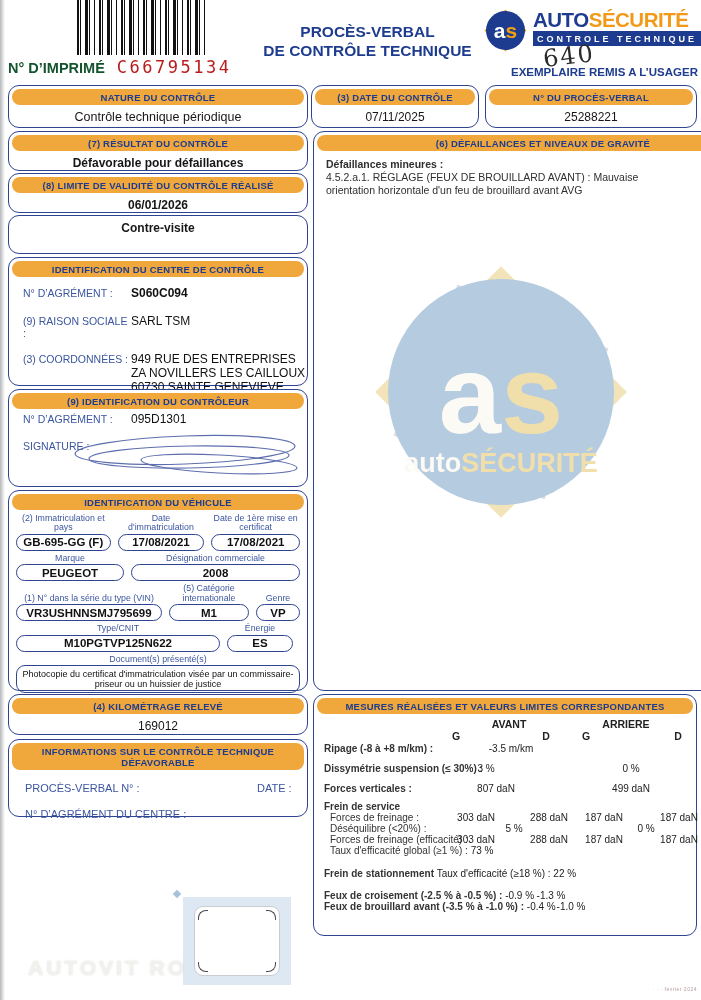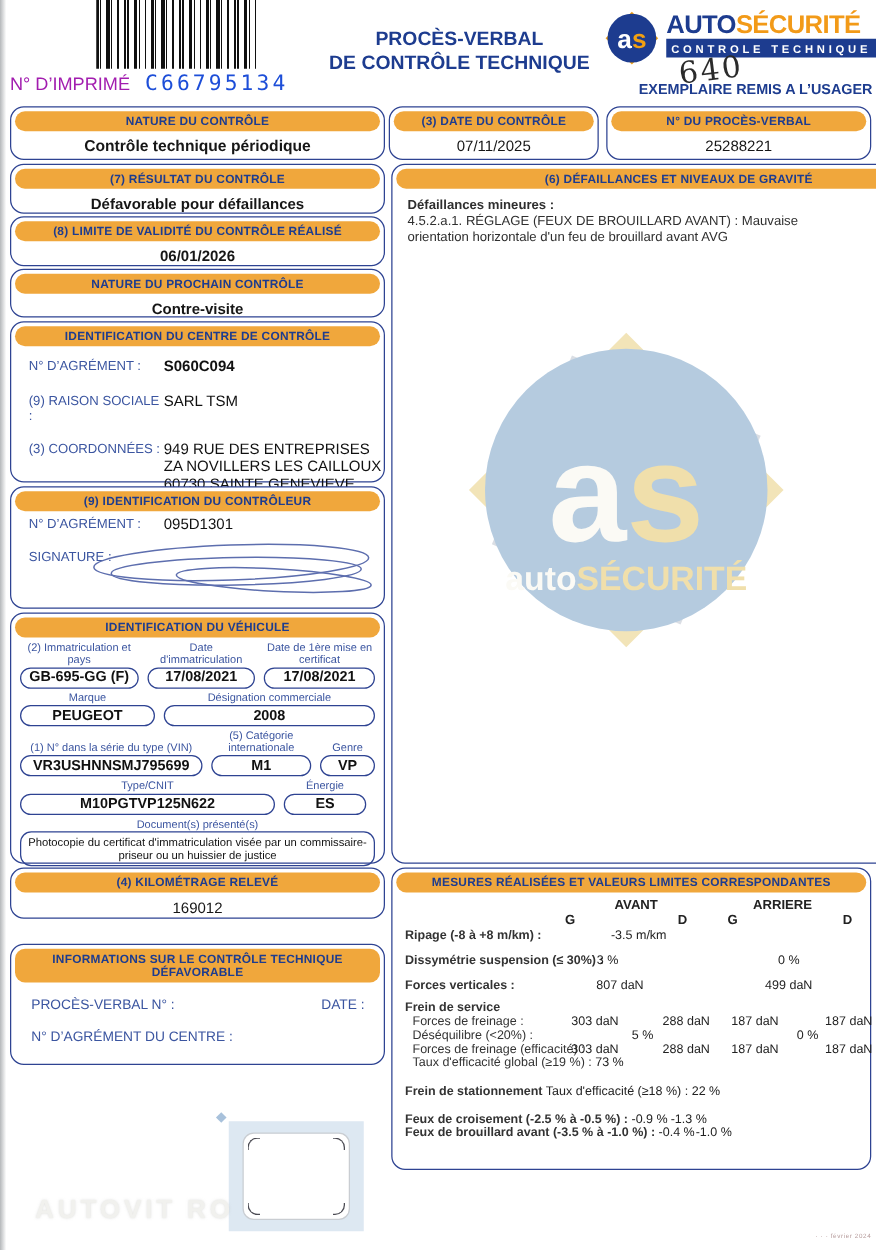--- a/index.html
+++ b/index.html
@@ -12,22 +12,22 @@
   .box{position:absolute;background:#fff;border:1.5px solid #2e4392;border-radius:11px;box-sizing:border-box;}
   .bar{margin:2.5px 3px 0;background:#f0a73c;color:#1d3c8f;font-weight:bold;font-size:9.5px;
        text-align:center;border-radius:8px;padding:3px 0 2px;letter-spacing:.2px;}
   .val{text-align:center;font-weight:bold;font-size:12px;color:#161616;margin-top:5px;}
 
   
   .barcode{position:absolute;left:77px;top:0;width:128px;height:55px;
      background:repeating-linear-gradient(90deg,#101010 0 2px,#fff 2px 3px,#101010 3px 4px,#fff 4px 8px,
         #101010 8px 11px,#fff 11px 12px,#101010 12px 13px,#fff 13px 17px,#101010 17px 18px,#fff 18px 22px);}
   .imprint{position:absolute;left:8px;top:57px;display:flex;align-items:baseline;gap:12px;}
-  .imprint .lab{color:#a21caf;font-weight:normal;font-size:14.5px;}
-  .imprint .num{font-family:"DejaVu Sans Mono",monospace;font-size:17px;letter-spacing:2.5px;color:#1d4ed8;}
+  .imprint .lab{color:#14532d;font-weight:bold;font-size:14.5px;}
+  .imprint .num{font-family:"DejaVu Sans Mono",monospace;font-size:17px;letter-spacing:2.5px;color:#b91c1c;}
   .doc-title{position:absolute;left:255px;top:22px;width:225px;text-align:center;color:#1d3c8f;
      font-weight:bold;font-size:15.5px;line-height:19px;}
   .logo-badge{position:absolute;left:482px;top:7px;}
   .logo-text{position:absolute;left:533px;top:9px;width:168px;}
   .logo-name{font-weight:bold;font-size:20.5px;letter-spacing:-.5px;line-height:21px;}
   .logo-name .p1{color:#1d3c8f;}
   .logo-name .p2{color:#f29a18;}
   .logo-tagline{margin-top:1px;background:#1d3c8f;color:#fff;font-weight:bold;font-size:9px;
      letter-spacing:3px;text-align:center;padding:2.5px 0;}
   .handwritten{position:absolute;left:543px;top:42px;font-family:"DejaVu Serif",serif;
@@ -113,21 +113,21 @@
     <div class="logo-name">
       <span class="p1">AUTO</span><span class="p2">SÉCURITÉ</span>
     </div>
     <div class="logo-tagline">CONTROLE TECHNIQUE</div>
   </div>
   <div class="handwritten">640</div>
   <div class="copy-notice">EXEMPLAIRE REMIS A L’USAGER</div>
 
   <div class="box" style="left:8px;top:85px;width:300px;height:43px;">
     <div class="bar">NATURE DU CONTRÔLE</div>
-    <div class="val" style="font-weight:bold;font-size:12.5px;">Contrôle technique périodique</div>
+    <div class="val" style="font-weight:normal;font-size:12.5px;">Contrôle technique périodique</div>
   </div>
   <div class="box" style="left:311px;top:85px;width:168px;height:43px;">
     <div class="bar">(3) DATE DU CONTRÔLE</div>
     <div class="val" style="font-weight:normal;">07/11/2025</div>
   </div>
   <div class="box" style="left:485px;top:85px;width:212px;height:43px;">
     <div class="bar">N° DU PROCÈS-VERBAL</div>
     <div class="val" style="font-weight:normal;">25288221</div>
   </div>
 
@@ -135,21 +135,20 @@
     <div class="bar">(7) RÉSULTAT DU CONTRÔLE</div>
     <div class="val">Défavorable pour défaillances</div>
   </div>
 
   <div class="box" style="left:8px;top:173px;width:300px;height:40px;">
     <div class="bar">(8) LIMITE DE VALIDITÉ DU CONTRÔLE RÉALISÉ</div>
     <div class="val">06/01/2026</div>
   </div>
 
   <div class="box" style="left:8px;top:215px;width:300px;height:39px;">
-    <div class="bar">NATURE DU PROCHAIN CONTRÔLE</div>
     <div class="val">Contre-visite</div>
   </div>
 
   <div class="box" style="left:8px;top:257px;width:300px;height:129px;">
     <div class="bar">IDENTIFICATION DU CENTRE DE CONTRÔLE</div>
     <div class="frow" style="margin-top:9px;">
       <span class="flabel">N° D’AGRÉMENT :</span>
       <span class="fval">S060C094</span>
     </div>
     <div class="frow" style="margin-top:14px;">
@@ -240,21 +239,21 @@
         </div>
       </div>
     </div>
   </div>
 
   <div class="box" style="left:8px;top:694px;width:300px;height:41px;">
     <div class="bar">(4) KILOMÉTRAGE RELEVÉ</div>
     <div class="val" style="font-weight:500;">169012</div>
   </div>
 
-  <div class="box" style="left:8px;top:739px;width:300px;height:97px;margin-top:16px;">
+  <div class="box" style="left:8px;top:739px;width:300px;height:78px;">
     <div class="bar">INFORMATIONS SUR LE CONTRÔLE TECHNIQUE DÉFAVORABLE</div>
     <div style="position:absolute;left:16px;top:42px;color:#3b55a0;font-size:11px;">PROCÈS-VERBAL N° :</div>
     <div style="position:absolute;left:200px;top:42px;color:#3b55a0;font-size:11px;padding-left:48px;">DATE :</div>
     <div style="position:absolute;left:16px;top:68px;color:#3b55a0;font-size:11px;">N° D’AGRÉMENT DU CENTRE :</div>
   </div>
 
   <div class="box" style="left:313px;top:131px;width:460px;height:560px;">
     <div class="bar">(6) DÉFAILLANCES ET NIVEAUX DE GRAVITÉ</div>
     <div class="def-text">
       <span class="sev">Défaillances mineures :</span>
@@ -319,21 +318,21 @@
       </div>
       <div class="mrow" style="top:122px;">
         <span class="mls">Forces de freinage (efficacité) :</span>
         <span class="mv" style="left:130px;">303 daN</span>
         <span class="mv" style="left:203px;">288 daN</span>
         <span class="mv" style="left:258px;">187 daN</span>
         <span class="mv" style="left:333px;">187 daN</span>
       </div>
       <div class="mrow" style="top:133px;">
         <span class="inline-pair" style="left:16px;">
-          <span style="color:#333;">Taux d'efficacité global (≥19 %) :</span>
+          <span style="color:#333;">Taux d'efficacité global (≥1 %) :</span>
           <span>73 %</span>
         </span>
       </div>
       <div class="mrow" style="top:156px;">
         <span class="inline-pair">
           <b>Frein de stationnement</b>
           <span>Taux d'efficacité (≥18 %) :</span>
           <span>22 %</span>
         </span>
       </div>

